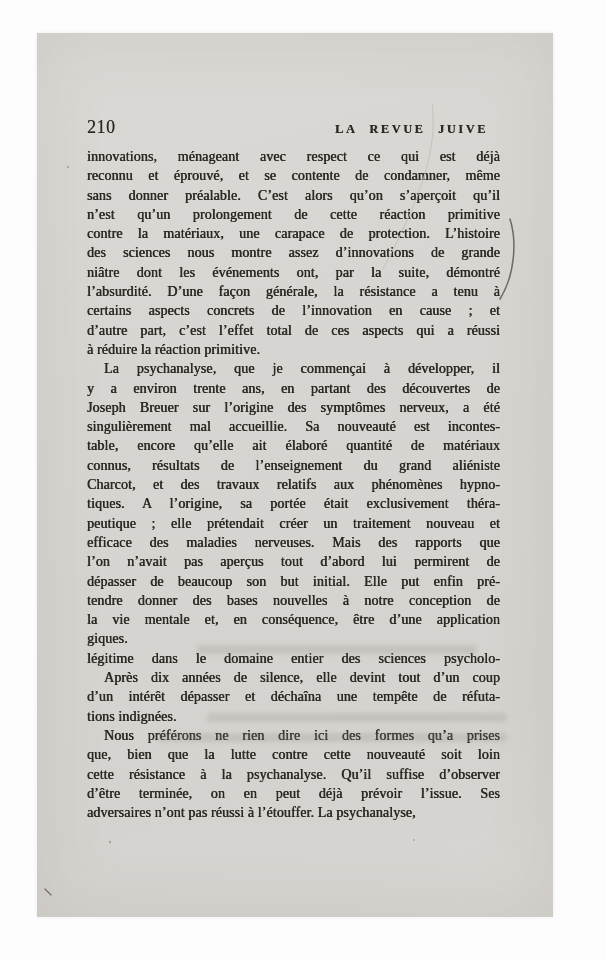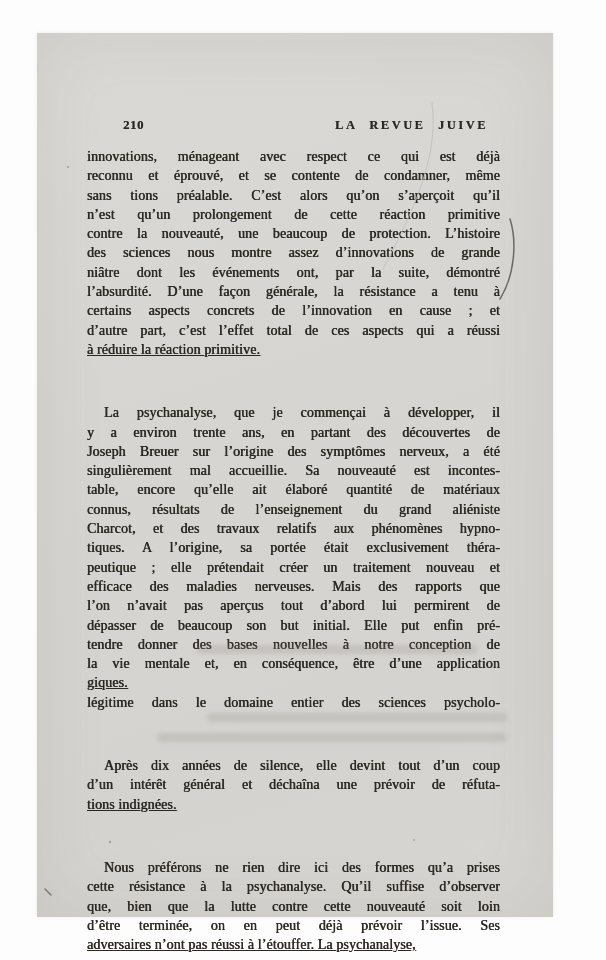--- a/index.html
+++ b/index.html
@@ -19,23 +19,22 @@
     box-shadow: inset 0 0 70px rgba(104, 99, 91, 0.12), 0 0 4px rgba(0,0,0,0.07);
   }
 
   
   .runhead {
     position: absolute; left: 50px; top: 84px; width: 413px;
     display: flex; justify-content: space-between; align-items: baseline;
     color: #2c2823;
   }
   .pagenum {
-    font-size: 13px; font-weight: bold; letter-spacing: 0.5px;
+    font-size: 18px; font-weight: normal; letter-spacing: 0.5px;
     text-shadow: 0.3px 0 0 rgba(44,40,35,0.7);
-    margin-left: 36px;
   }
   .headtitle {
     font-size: 12.3px; font-weight: bold;
     letter-spacing: 2.6px; word-spacing: 7px;
     padding-right: 12px;
     text-shadow: 0.3px 0 0 rgba(44,40,35,0.7);
   }
 
   
   .body-text {
@@ -43,22 +42,22 @@
     color: #2b2721;
     font-size: 14px; line-height: 19.3px;
   }
   .line {
     height: 19.3px;
     white-space: nowrap; overflow: hidden;
     text-align: justify; text-align-last: justify;
     letter-spacing: 0.1px;
     text-shadow: 0.42px 0 0 rgba(43,39,33,0.85), -0.2px 0 0 rgba(43,39,33,0.4);
   }
-  .line.last { text-align-last: left; text-decoration: underline; }
-  .line.indent { text-indent: 17px; margin-top: 44px; }
+  .line.last { text-align-last: left; }
+  .line.indent { text-indent: 17px; }
 
   
   .marks { position: absolute; left: 0; top: 0; width: 516px; height: 884px; pointer-events: none; }
   .ghost {
     position: absolute; height: 9px; border-radius: 4px;
     background: rgba(149,145,138,0.26);
     filter: blur(2.2px);
   }
 </style>
 </head>
@@ -69,23 +68,23 @@
 
     <div class="runhead">
       <span class="pagenum">210</span>
       <span class="headtitle">LA REVUE JUIVE</span>
     </div>
 
     <div class="body-text">
         <div class="paragraph">
           <div class="line">innovations, ménageant avec respect ce qui est déjà</div>
           <div class="line">reconnu et éprouvé, et se contente de condamner, même</div>
-          <div class="line">sans tions préalable. C’est alors qu’on s’aperçoit qu’il</div>
+          <div class="line">sans donner préalable. C’est alors qu’on s’aperçoit qu’il</div>
           <div class="line">n’est qu’un prolongement de cette réaction primitive</div>
-          <div class="line">contre la nouveauté, une beaucoup de protection. L’histoire</div>
+          <div class="line">contre la matériaux, une carapace de protection. L’histoire</div>
           <div class="line">des sciences nous montre assez d’innovations de grande</div>
           <div class="line">niâtre dont les événements ont, par la suite, démontré</div>
           <div class="line">l’absurdité. D’une façon générale, la résistance a tenu à</div>
           <div class="line">certains aspects concrets de l’innovation en cause ; et</div>
           <div class="line">d’autre part, c’est l’effet total de ces aspects qui a réussi</div>
           <div class="line last">à réduire la réaction primitive.</div>
         </div>
         <div class="paragraph">
           <div class="line indent">La psychanalyse, que je commençai à développer, il</div>
           <div class="line">y a environ trente ans, en partant des découvertes de</div>
@@ -99,27 +98,27 @@
           <div class="line">efficace des maladies nerveuses. Mais des rapports que</div>
           <div class="line">l’on n’avait pas aperçus tout d’abord lui permirent de</div>
           <div class="line">dépasser de beaucoup son but initial. Elle put enfin pré-</div>
           <div class="line">tendre donner des bases nouvelles à notre conception de</div>
           <div class="line">la vie mentale et, en conséquence, être d’une application</div>
           <div class="line last">giques.</div>
           <div class="line">légitime dans le domaine entier des sciences psycholo-</div>
         </div>
         <div class="paragraph">
           <div class="line indent">Après dix années de silence, elle devint tout d’un coup</div>
-          <div class="line">d’un intérêt général et déchaîna une prévoir de réfuta-</div>
+          <div class="line">d’un intérêt dépasser et déchaîna une tempête de réfuta-</div>
           <div class="line last">tions indignées.</div>
         </div>
         <div class="paragraph">
           <div class="line indent">Nous préférons ne rien dire ici des formes qu’a prises</div>
+          <div class="line">que, bien que la lutte contre cette nouveauté soit loin</div>
           <div class="line">cette résistance à la psychanalyse. Qu’il suffise d’observer</div>
-          <div class="line">que, bien que la lutte contre cette nouveauté soit loin</div>
           <div class="line">d’être terminée, on en peut déjà prévoir l’issue. Ses</div>
           <div class="line last">adversaires n’ont pas réussi à l’étouffer. La psychanalyse,</div>
         </div>
       </div>
 
     <div class="ghost" style="left:160px; top:612px; width:280px;"></div>
     <div class="ghost" style="left:170px; top:680px; width:300px;"></div>
     <div class="ghost" style="left:120px; top:700px; width:350px;"></div>
 
     <svg class="marks" viewBox="0 0 516 884" xmlns="http://www.w3.org/2000/svg">

